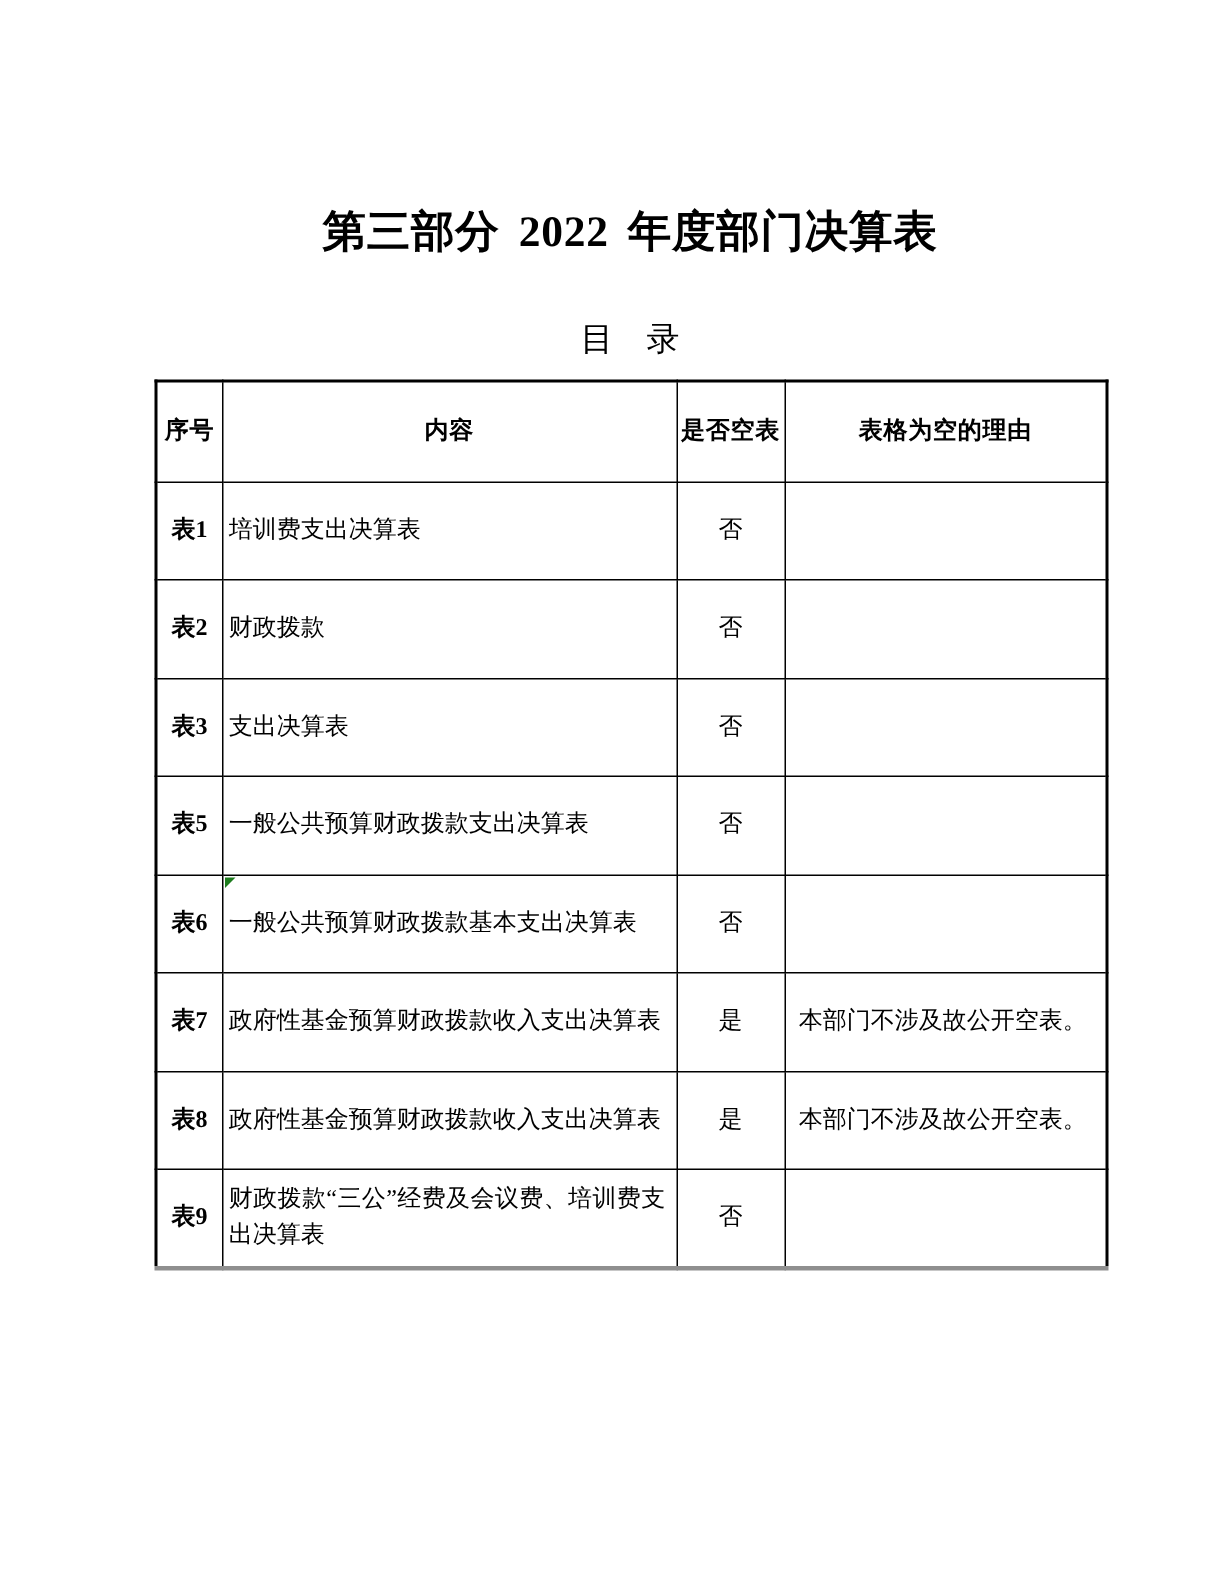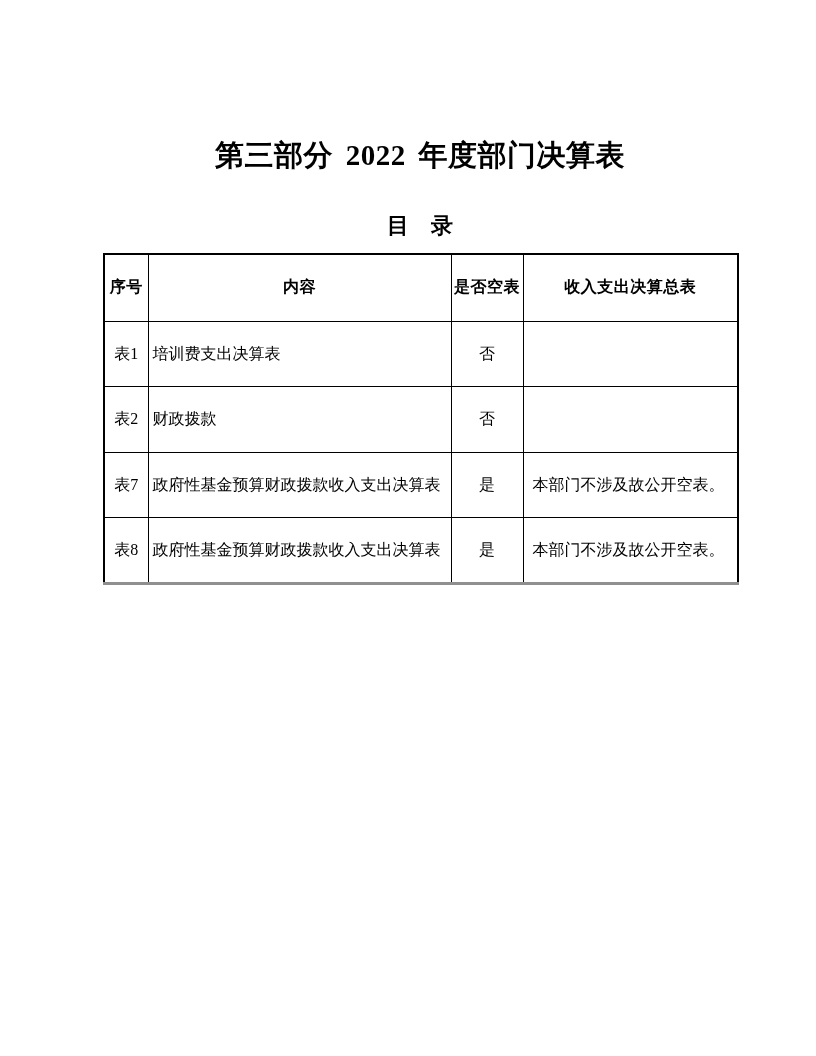--- a/index.html
+++ b/index.html
@@ -31,21 +31,21 @@
     font-size: 29px;
     line-height: 36px;
     word-spacing: 5px;
     white-space: pre;
     letter-spacing: 0.5px;
   }
   .toc-heading {
     margin-top: 40px;
     text-align: center;
     font-family: "Liberation Sans", "DejaVu Sans", sans-serif;
-    font-weight: bold;
+    font-weight: normal;
     font-size: 22px;
     line-height: 26px;
   }
   table.toc-table {
     margin-top: 14px;
     width: 634px;
     table-layout: fixed;
     border-collapse: collapse;
     border: 2px solid var(--ink);
     border-bottom: 3px solid var(--bottom-shadow);
@@ -62,21 +62,21 @@
     font-weight: bold;
     font-size: 16px;
     text-align: center;
     letter-spacing: 0.5px;
   }
   .toc-table td {
     font-family: "Liberation Serif", "DejaVu Serif", serif;
     font-size: 16px;
     line-height: 24px;
   }
-  td.col-no   { text-align: center; }
+  td.col-no   { text-align: center; font-weight: bold; }
   td.col-content {
     text-align: justify;
     padding: 2px 7px 2px 4px;
     position: relative;
   }
   td.col-flag { text-align: center; }
   td.col-reason { text-align: left; padding: 0 6px 0 9px; }
   .corner-marker {
     position: absolute;
     left: 1px;
@@ -99,43 +99,67 @@
       <col style="width:44px">
       <col style="width:303px">
       <col style="width:72px">
       <col style="width:215px">
     </colgroup>
     <thead>
       <tr>
         <th>序号</th>
         <th>内容</th>
         <th>是否空表</th>
-        <th>收入支出决算总表</th>
+        <th>表格为空的理由</th>
       </tr>
     </thead>
     <tbody>
         <tr>
           <td class="col-no">表1</td>
           <td class="col-content">培训费支出决算表</td>
           <td class="col-flag">否</td>
           <td class="col-reason"></td>
         </tr>
         <tr>
           <td class="col-no">表2</td>
           <td class="col-content">财政拨款</td>
           <td class="col-flag">否</td>
           <td class="col-reason"></td>
         </tr>
         <tr>
+          <td class="col-no">表3</td>
+          <td class="col-content">支出决算表</td>
+          <td class="col-flag">否</td>
+          <td class="col-reason"></td>
+        </tr>
+        <tr>
+          <td class="col-no">表5</td>
+          <td class="col-content">一般公共预算财政拨款支出决算表</td>
+          <td class="col-flag">否</td>
+          <td class="col-reason"></td>
+        </tr>
+        <tr>
+          <td class="col-no">表6</td>
+          <td class="col-content">一般公共预算财政拨款基本支出决算表<span class="corner-marker"></span></td>
+          <td class="col-flag">否</td>
+          <td class="col-reason"></td>
+        </tr>
+        <tr>
           <td class="col-no">表7</td>
           <td class="col-content">政府性基金预算财政拨款收入支出决算表</td>
           <td class="col-flag">是</td>
           <td class="col-reason">本部门不涉及故公开空表。</td>
         </tr>
         <tr>
           <td class="col-no">表8</td>
           <td class="col-content">政府性基金预算财政拨款收入支出决算表</td>
           <td class="col-flag">是</td>
           <td class="col-reason">本部门不涉及故公开空表。</td>
         </tr>
+        <tr>
+          <td class="col-no">表9</td>
+          <td class="col-content">财政拨款“三公”经费及会议费、培训费支出决算表</td>
+          <td class="col-flag">否</td>
+          <td class="col-reason"></td>
+        </tr>
       </tbody>
   </table>
 </div>
 
 </body></html>

